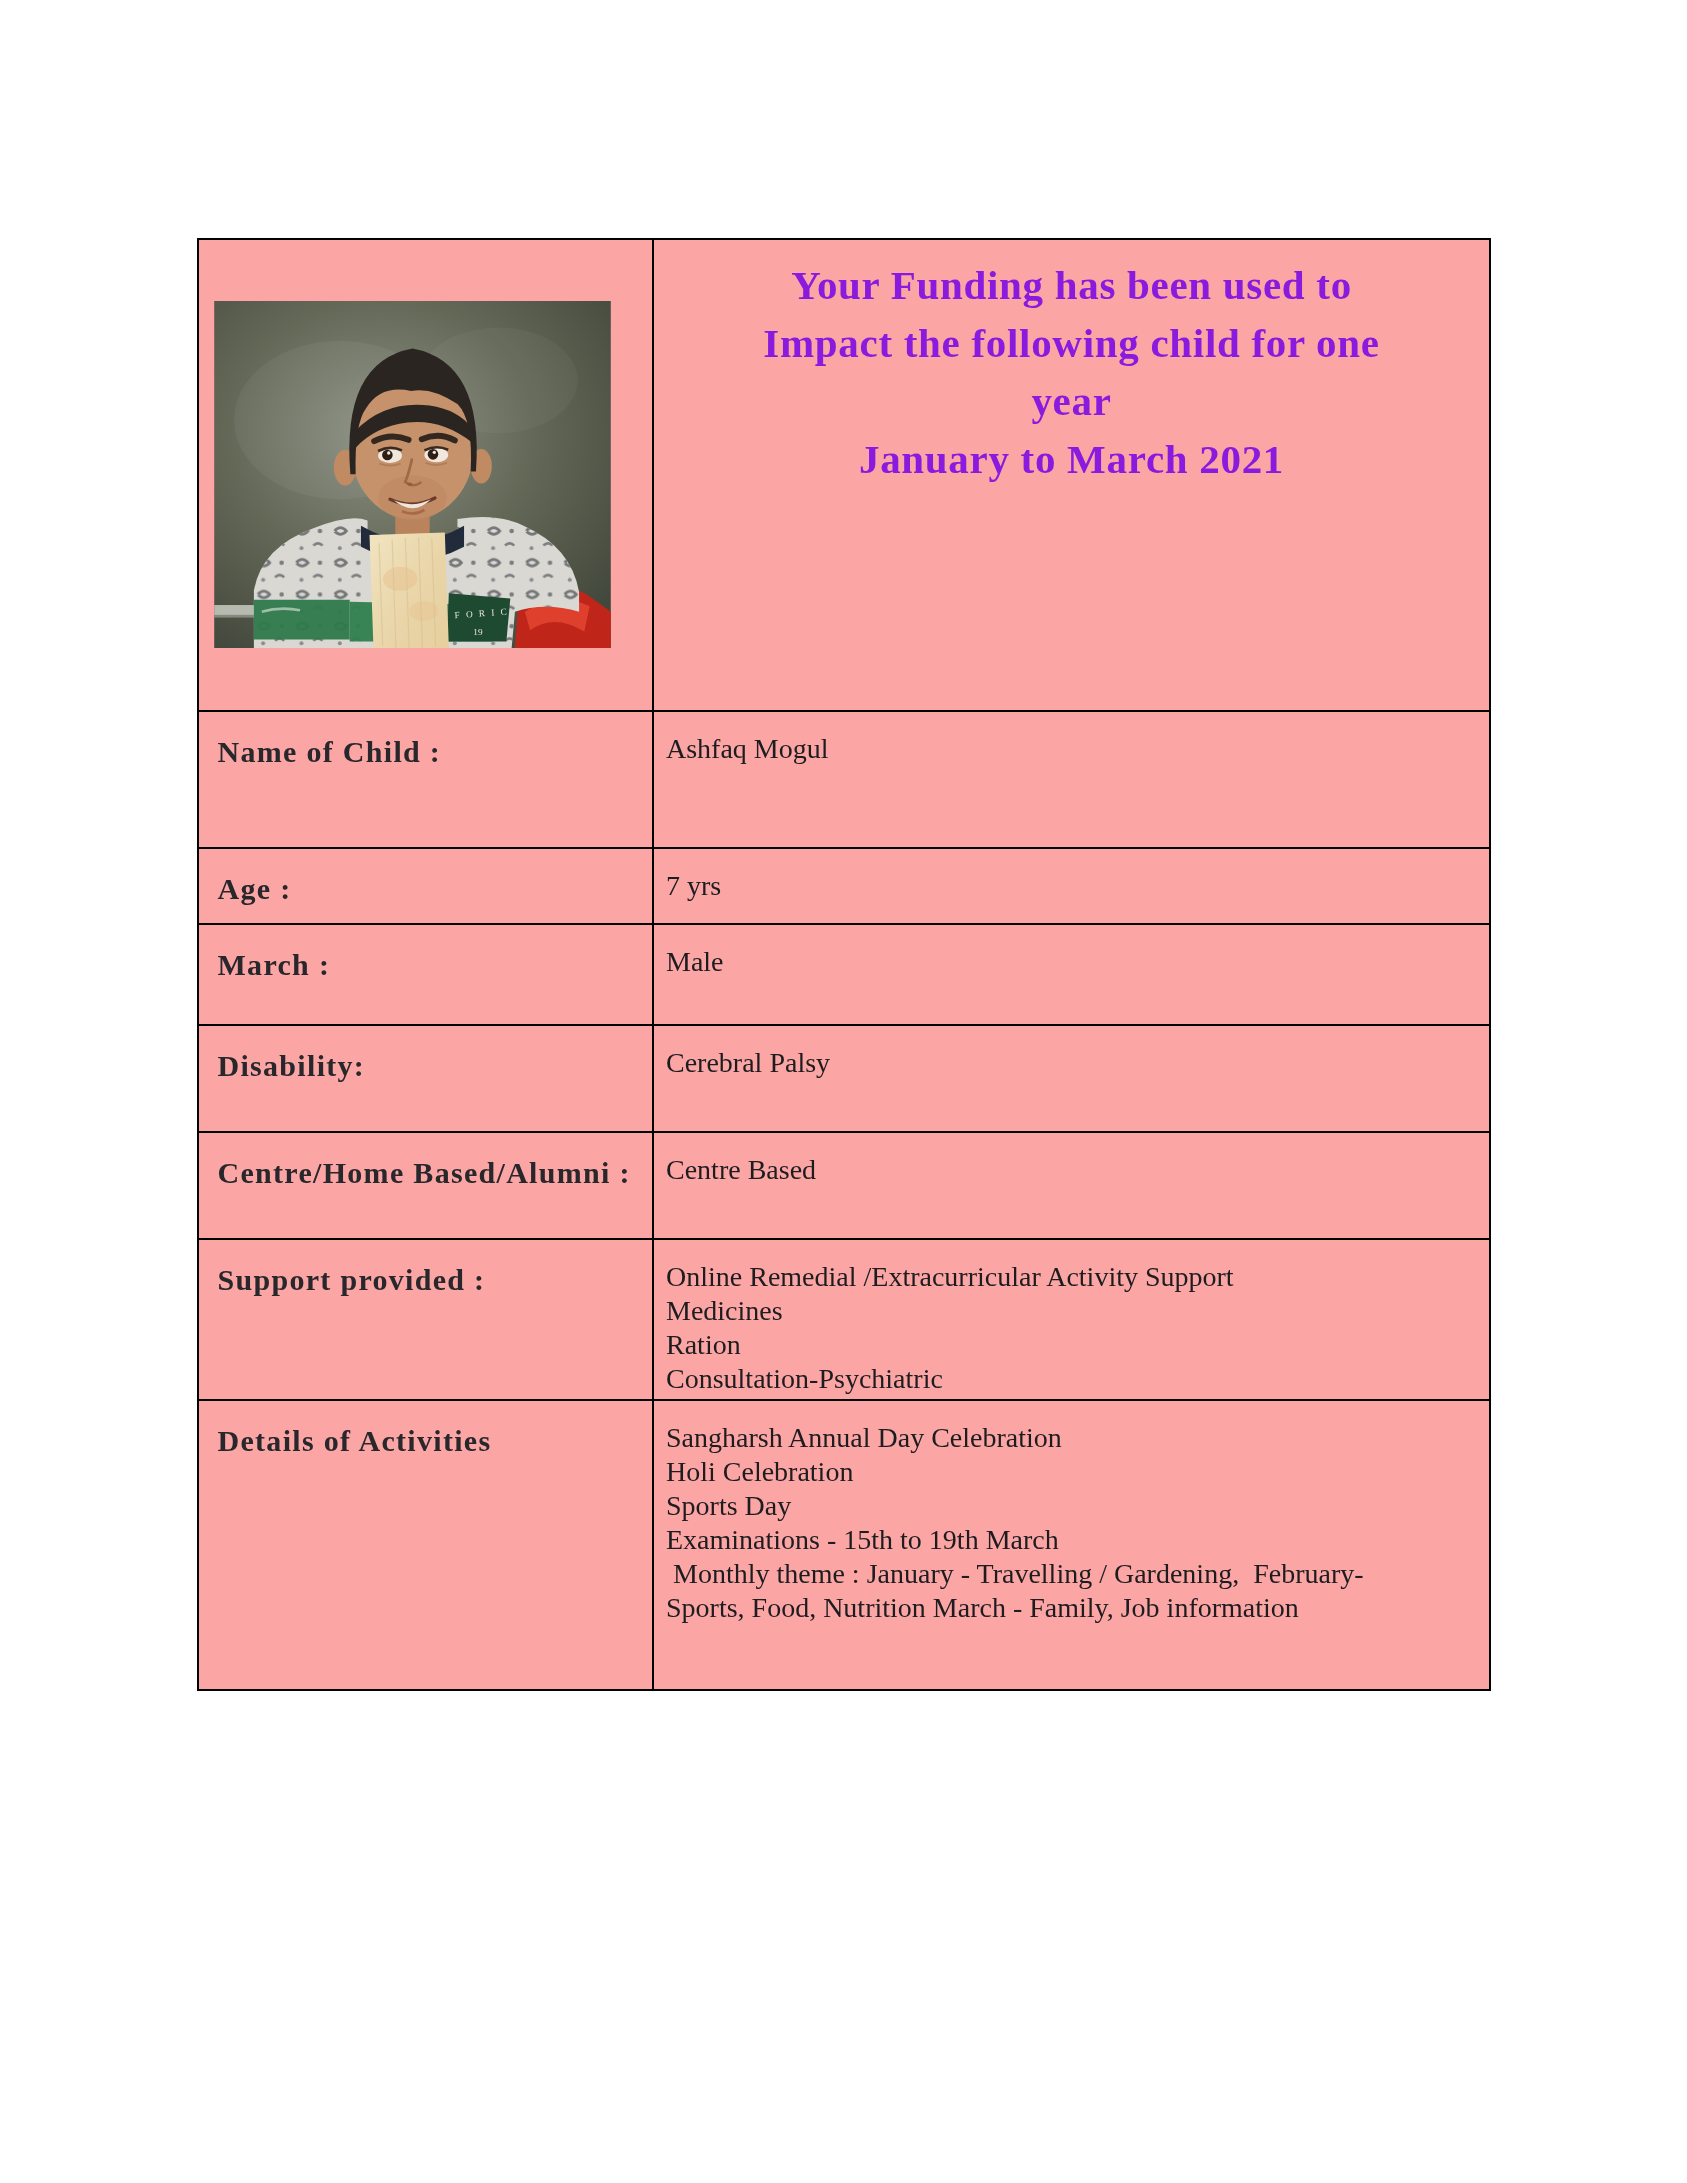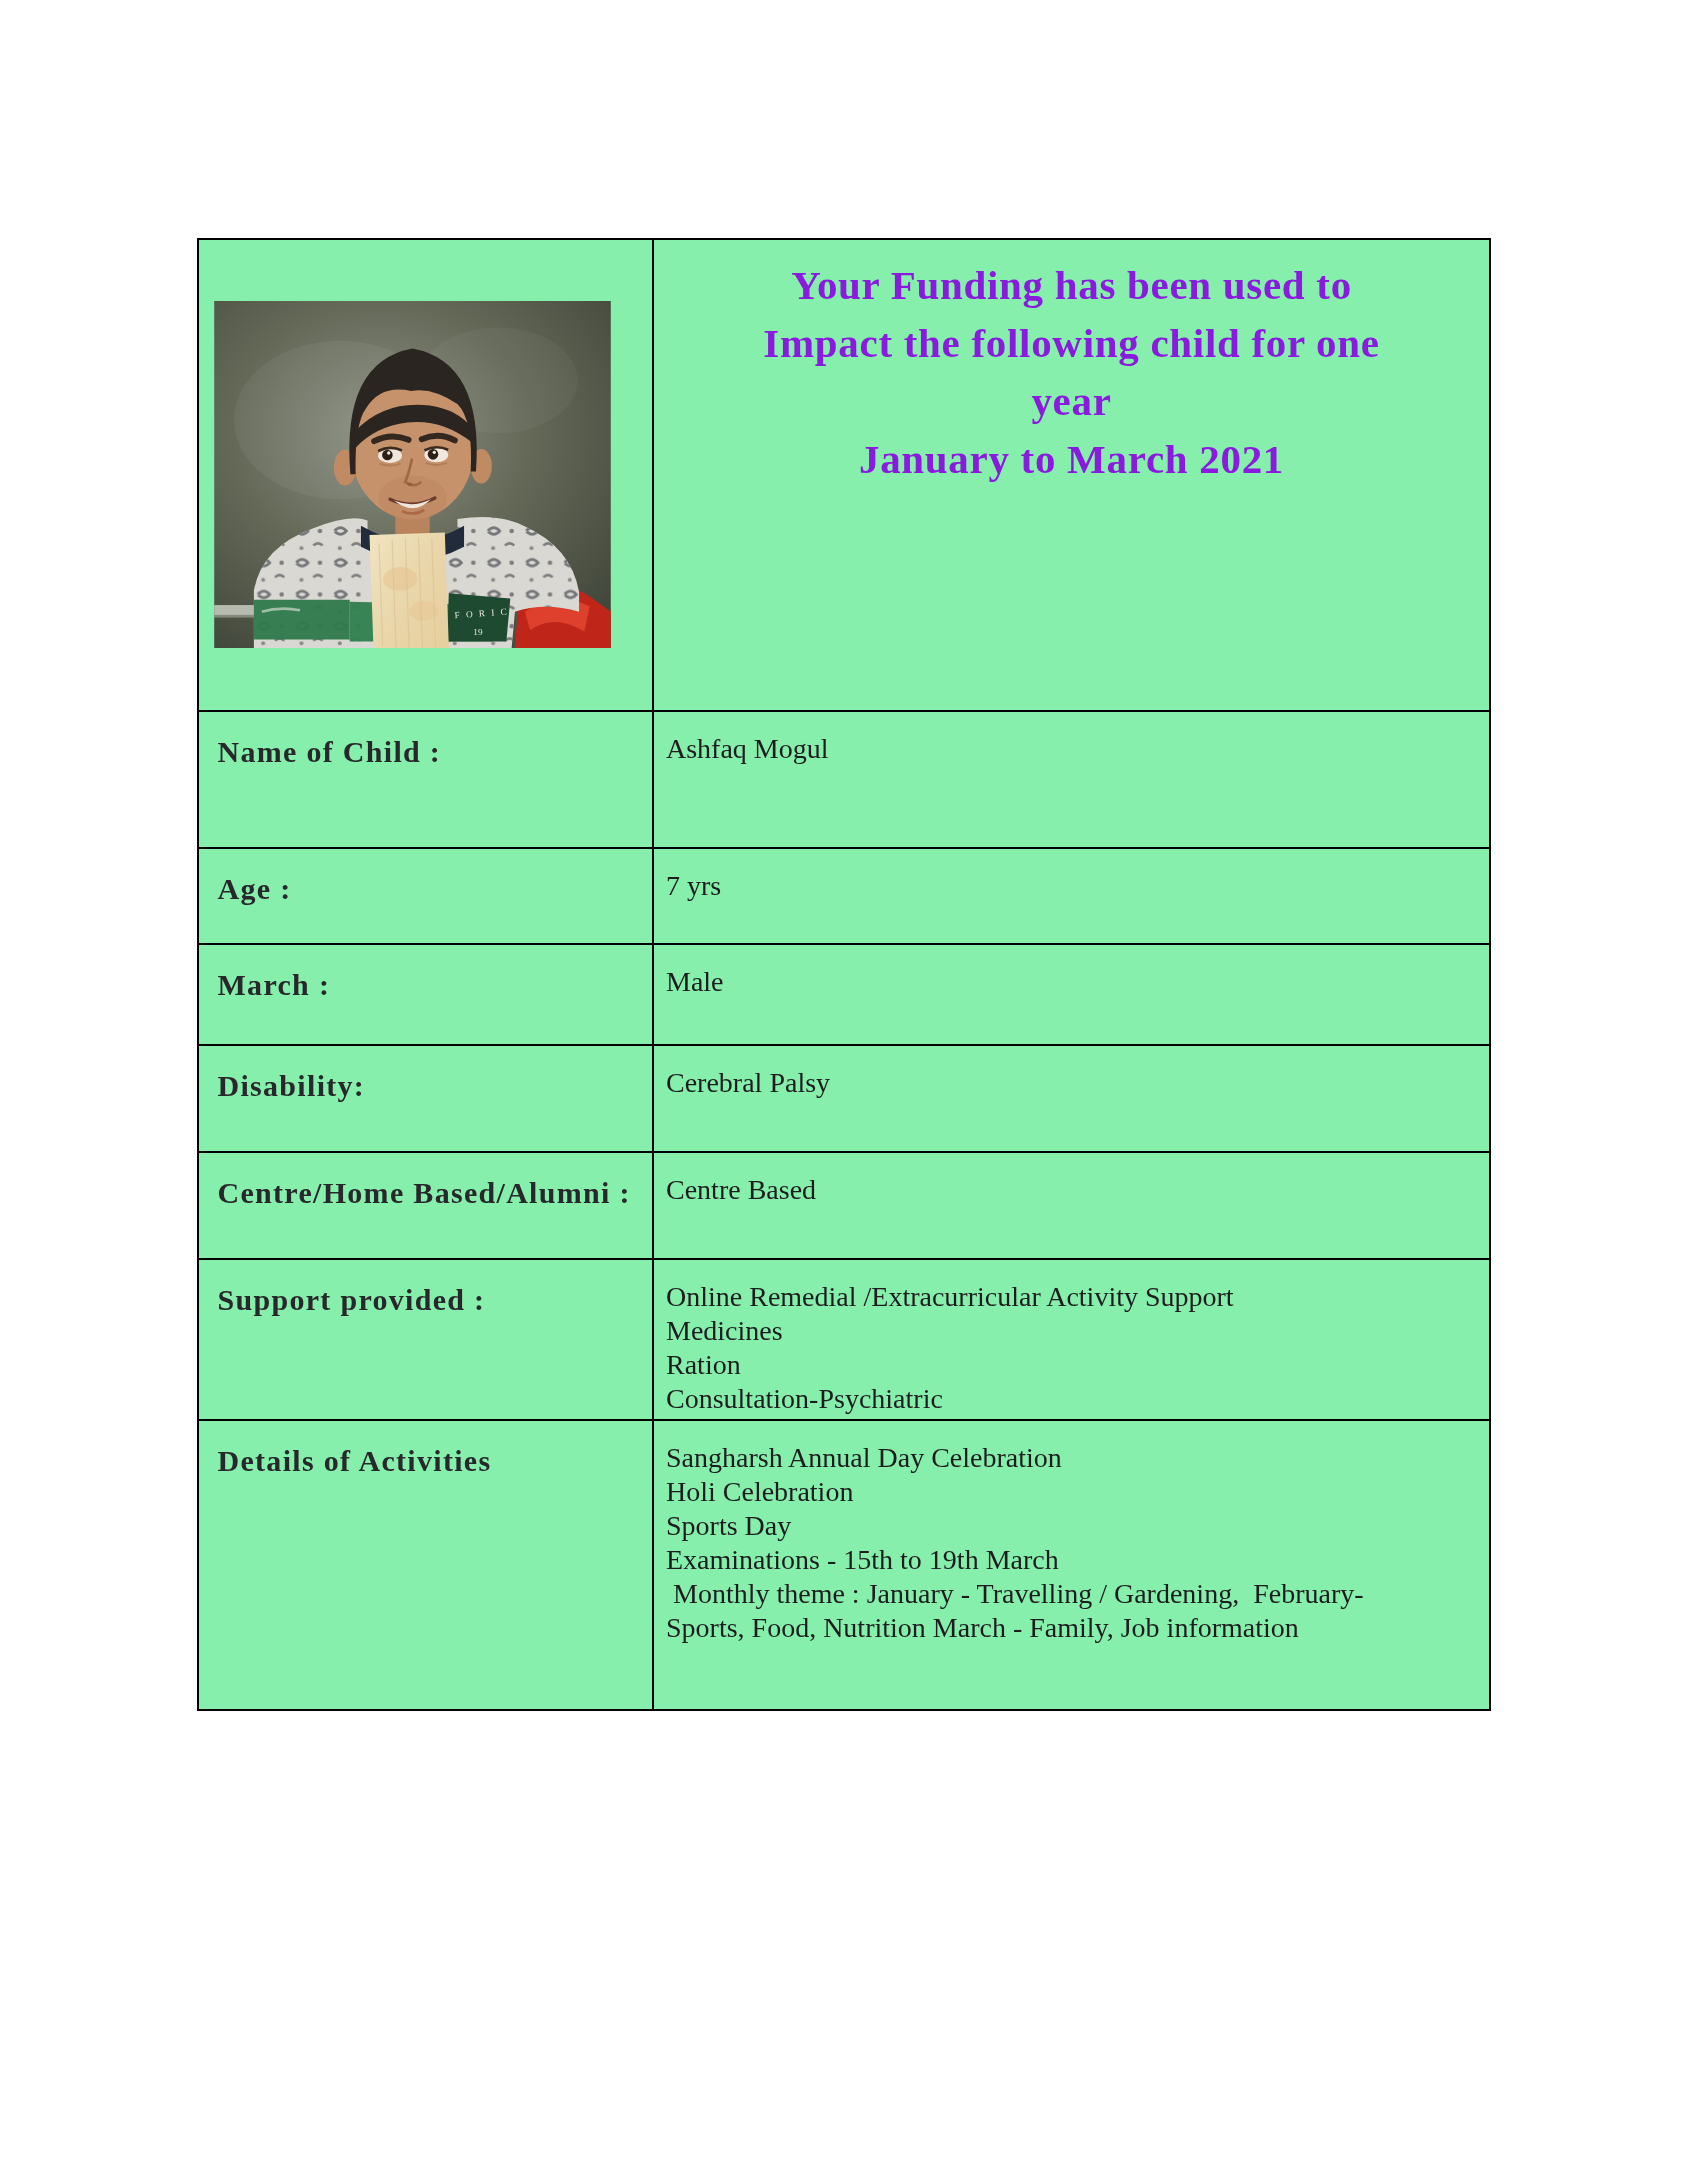--- a/index.html
+++ b/index.html
@@ -15,29 +15,29 @@
     position: absolute;
     left: 197px;
     top: 238px;
     width: 1291px;
     border-collapse: collapse;
     table-layout: fixed;
   }
   table.report-table td {
     border: 2.6px solid #000000;
     vertical-align: top;
-    background: #86efac;
+    background: #fca5a5;
     overflow: hidden;
   }
   col.c-label { width: 455px; }
   col.c-value { width: 837px; }
 
   tr.header-row       { height: 472px; }
   tr.data-row:nth-of-type(2) { height: 137px; } 
-  tr.data-row:nth-of-type(3) { height: 96px; margin-left: 24px; } 
+  tr.data-row:nth-of-type(3) { height: 76px; margin-left: 24px; } 
   tr.data-row:nth-of-type(4) { height: 101px; } 
   tr.data-row:nth-of-type(5) { height: 107px; } 
   tr.data-row:nth-of-type(6) { height: 107px; margin-top: 12px; } 
   tr.data-row:nth-of-type(7) { height: 161px; } 
   tr.data-row:nth-of-type(8) { height: 290px; } 
 
   td.photo-cell { padding: 61px 0 0 14.6px; }
   .photo-frame { width: 397px; height: 347px; line-height: 0; }
 
   td.title-cell { padding: 16px 13.2px 0 13.2px; }

